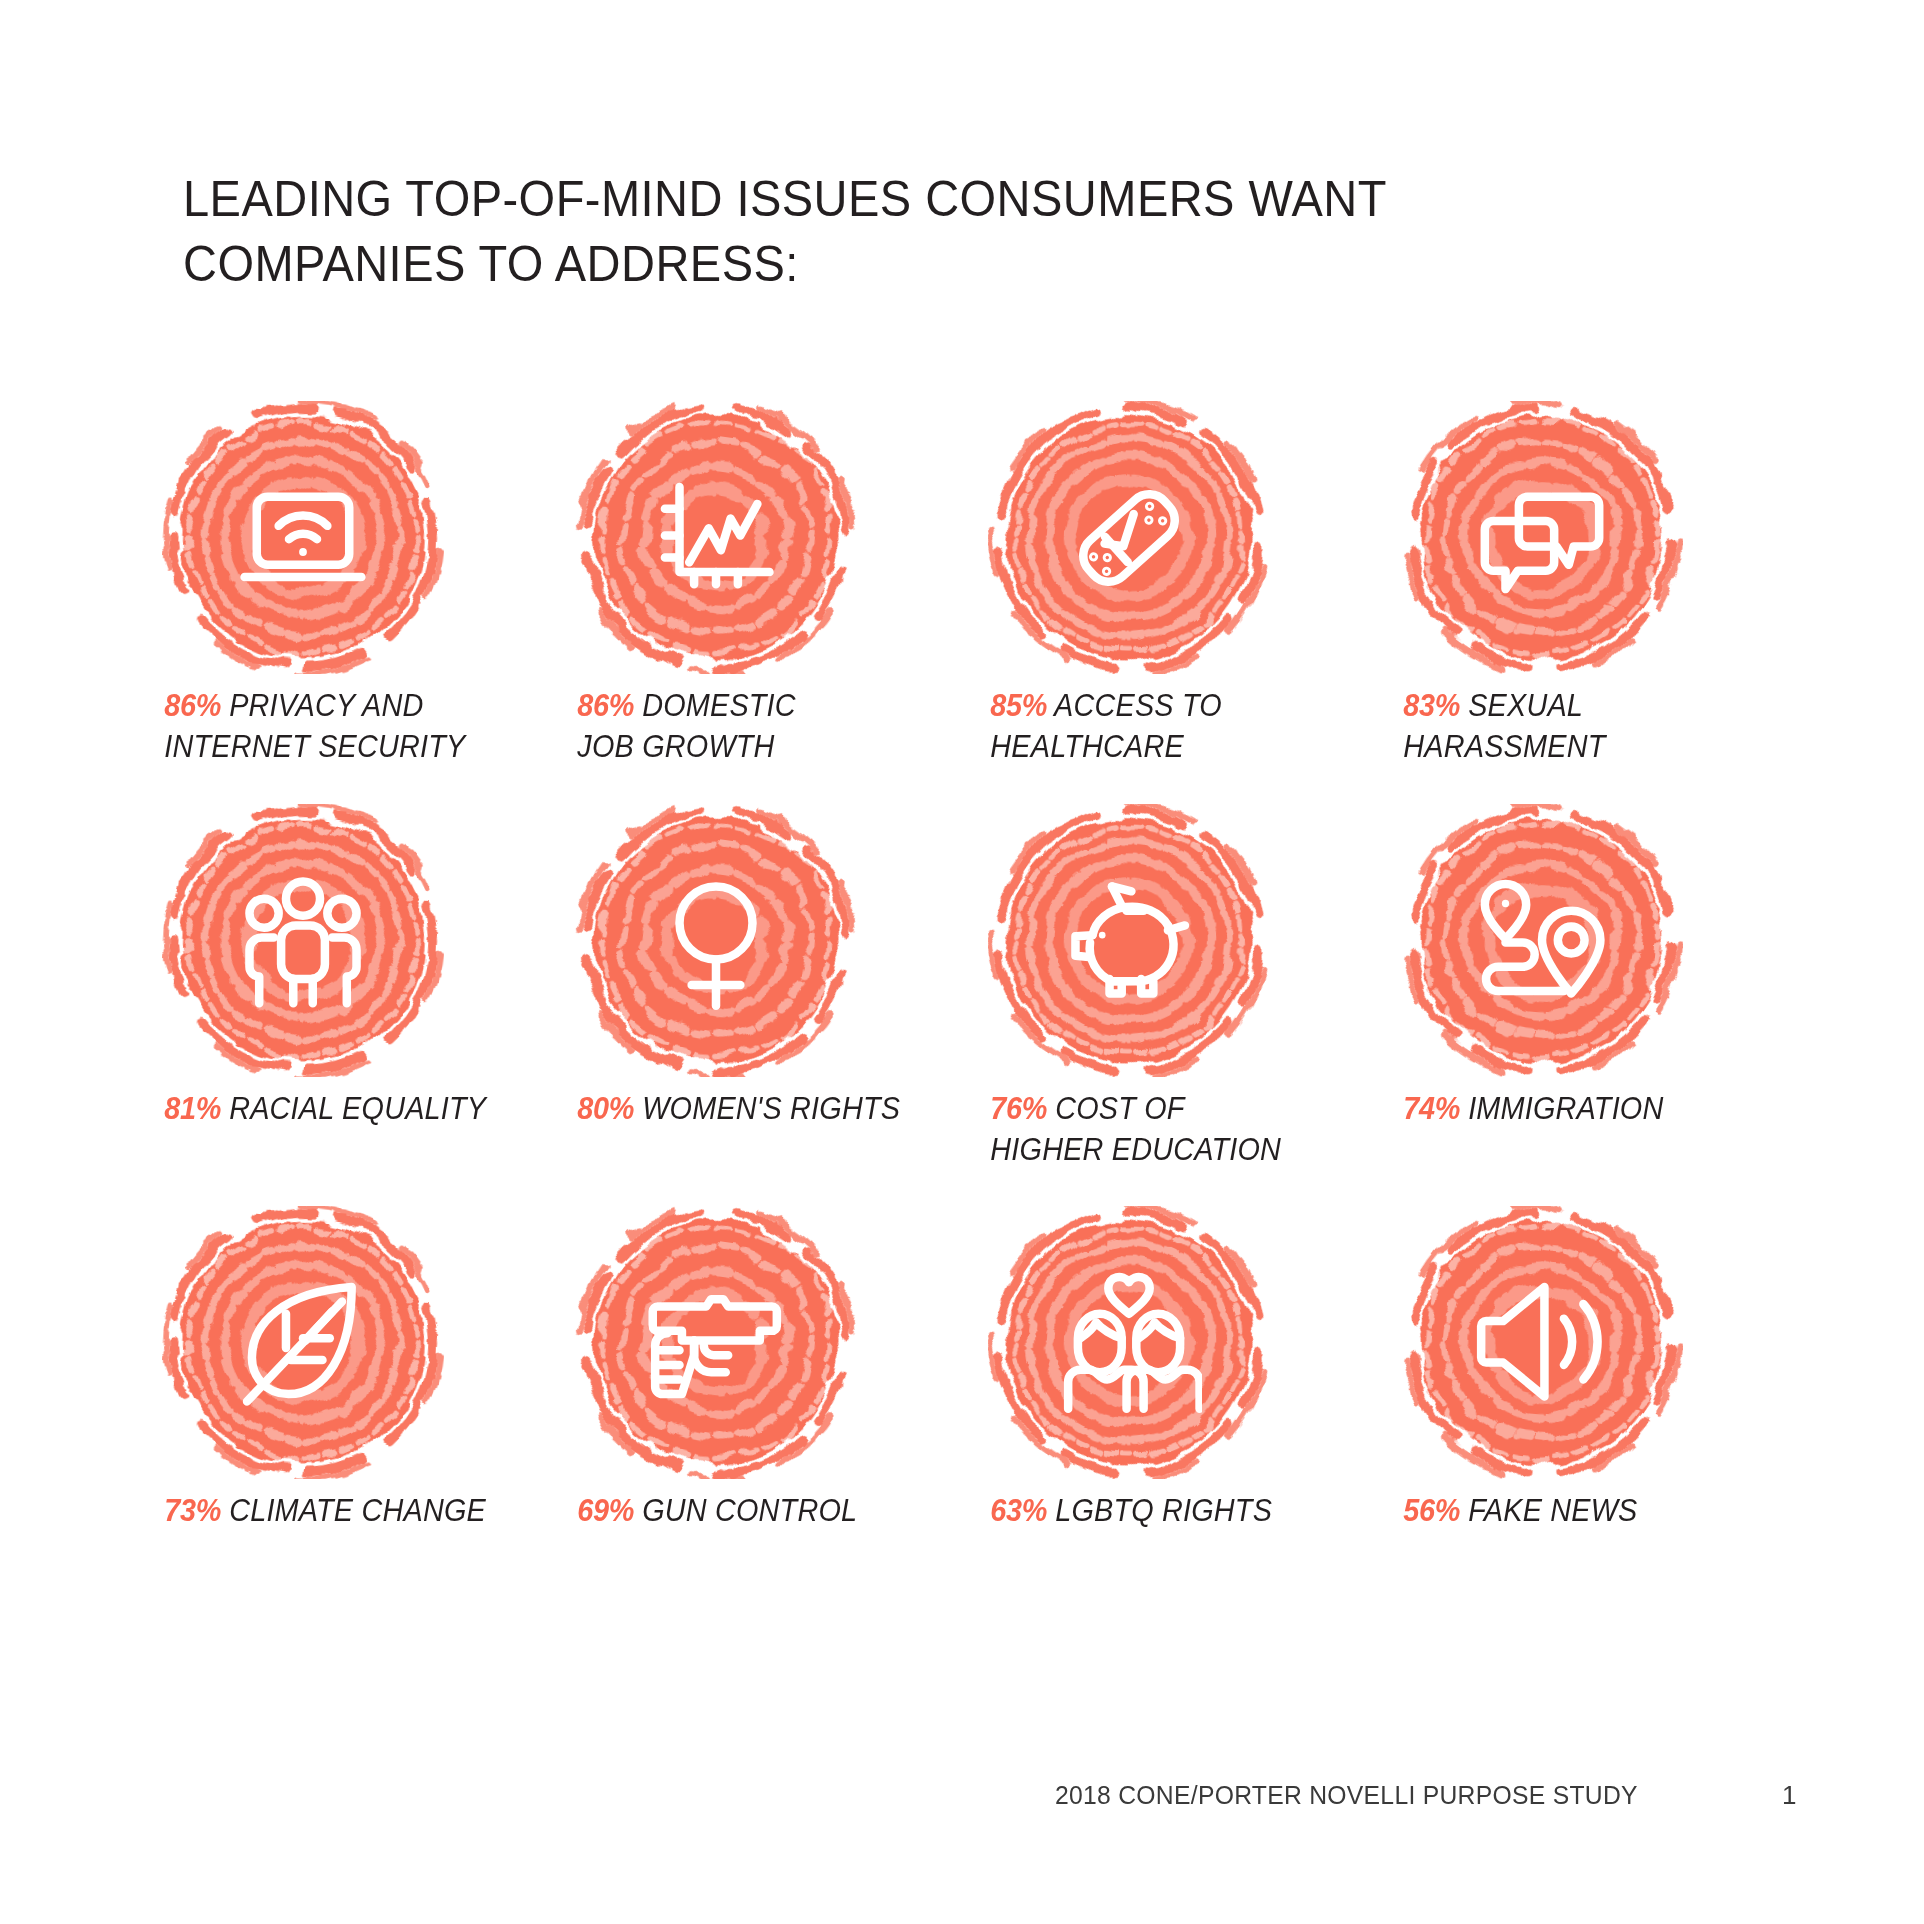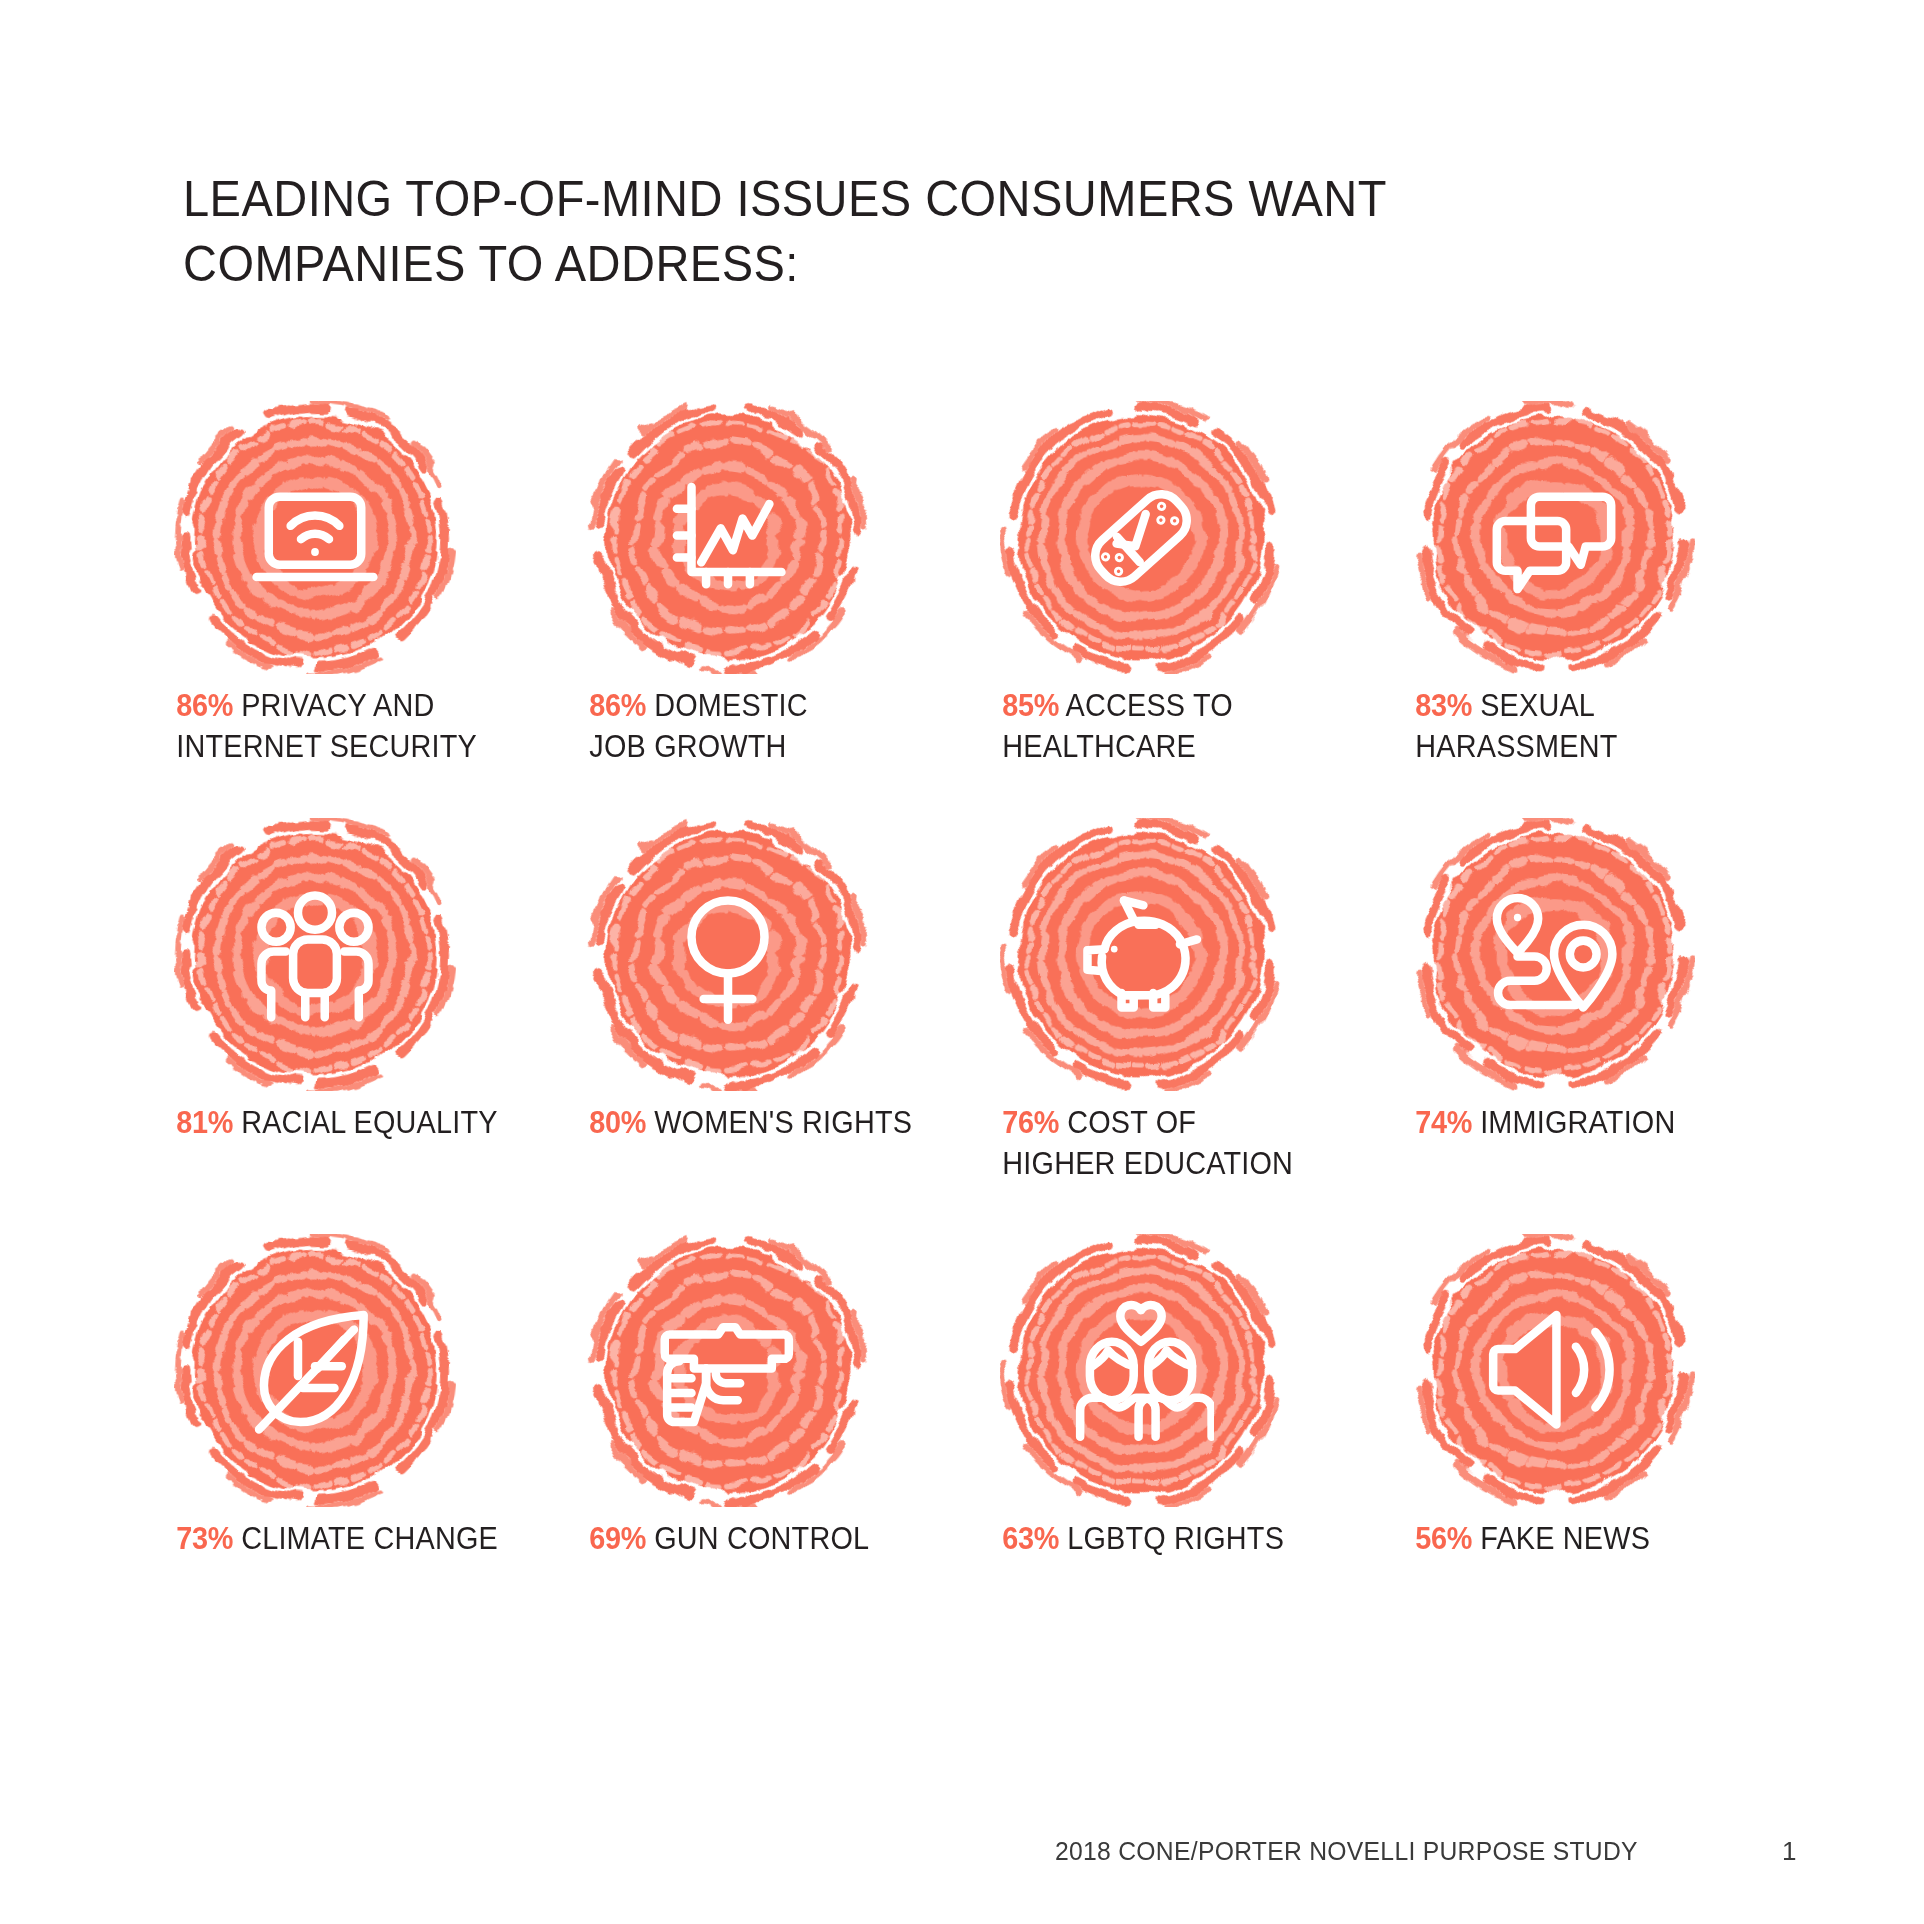--- a/index.html
+++ b/index.html
@@ -23,26 +23,27 @@
     letter-spacing:0.5px;
     color:#231f20;
     transform:scaleX(0.94);
     transform-origin:left top;
   }
   .title-line{display:block;white-space:nowrap;}
 
   
   .grid{
     position:absolute;
-    left:160px; top:401px;
+    left:148px; top:401px;
     width:1652px;
     display:grid;
     grid-template-columns:repeat(4, 413px);
     grid-auto-rows:minmax(0,auto);
-    row-gap:50px;
+    row-gap:36px;
+    font-style:italic;
   }
   .cell{
     width:413px;
     display:flex;
     flex-direction:column;
     align-items:flex-start;
   }
   .badge-wrap{
     width:413px;
     height:273px;
@@ -78,21 +79,21 @@
   .pct{
     font-weight:bold;
     color:#F9674F;
     letter-spacing:-0.4px;
   }
   .cap-text{white-space:pre-line;}
 
   
   .footer{
     position:absolute;
-    left:0;top:1836px;width:1925px;height:48px;
+    left:0;top:1780px;width:1925px;height:48px;
   }
   .footer-note{
     position:absolute;left:1055px;top:0;
     font-family:"Liberation Sans", sans-serif;
     font-weight:300;font-size:26px;letter-spacing:0.3px;
     color:#3a3a3a;
     transform:scaleX(0.95);transform-origin:left top;
     white-space:nowrap;
   }
   .footer-page{

